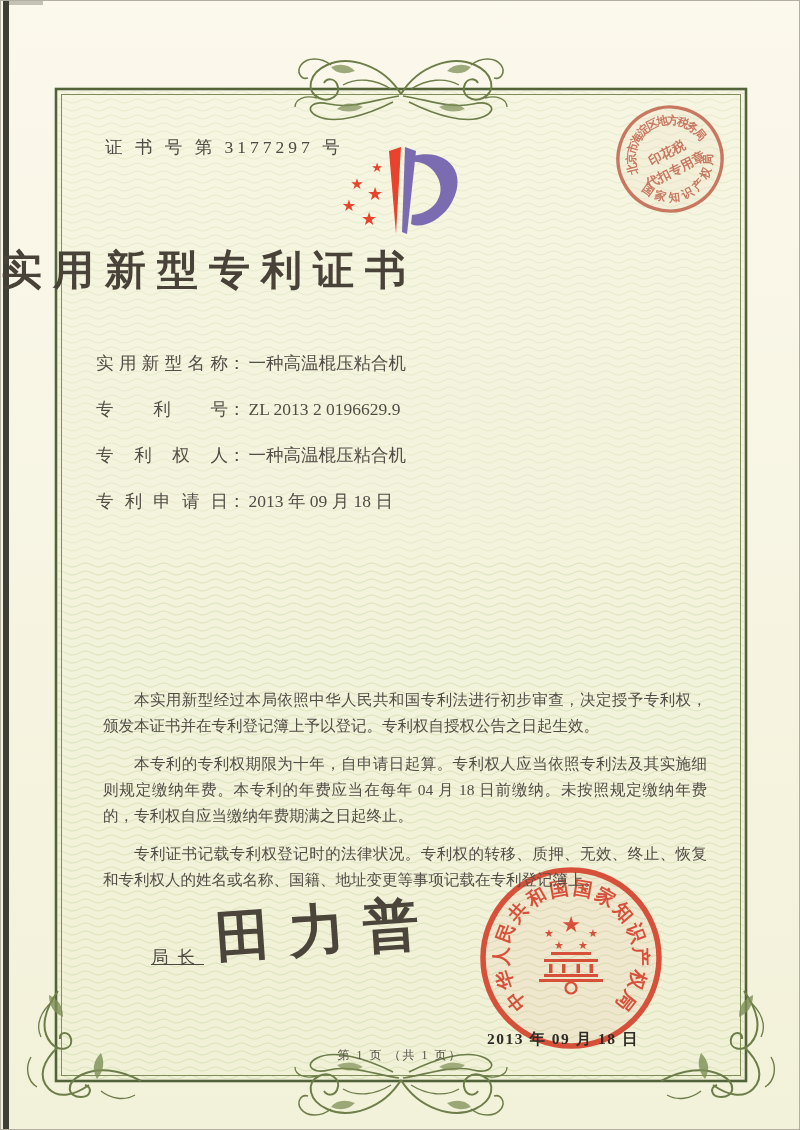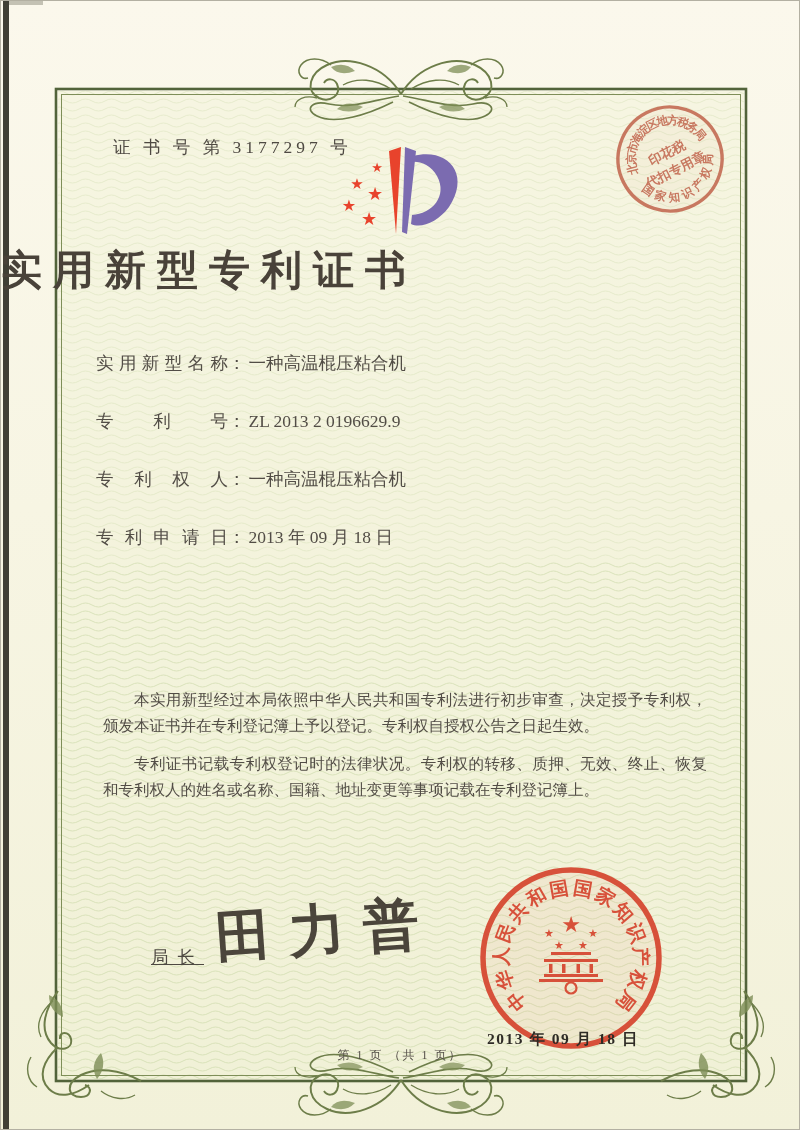--- a/index.html
+++ b/index.html
@@ -5,24 +5,24 @@
   html,body{margin:0;padding:0;background:#e8e6da;}
   .page{
     position:relative;width:800px;height:1130px;overflow:hidden;
     background:linear-gradient(180deg,#fbf8ec 0%,#f7f5e3 45%,#f2f1d9 100%);
     font-family:"Liberation Serif","DejaVu Serif",serif;color:#55504a;
     border:1px solid #b3b0a2;box-sizing:border-box;
   }
   .scan-bar{position:absolute;left:2px;top:0;width:6px;height:100%;background:#403f35;}
   .scan-corner{position:absolute;left:8px;top:0;width:34px;height:4px;background:#8d8b7c;opacity:.5;}
   svg.deco{position:absolute;left:0;top:0;width:800px;height:1130px;}
-  .certno{position:absolute;left:112px;top:134px;font-size:17.5px;letter-spacing:4px;color:#4e4942;}
+  .certno{position:absolute;left:104px;top:134px;font-size:17.5px;letter-spacing:4px;color:#4e4942;}
   .title{position:absolute;left:0;top:242px;width:100%;text-align:left;
          font-size:41px;font-weight:700;letter-spacing:11px;color:#494239;}
-  .fields{position:absolute;left:95px;top:350px;display:flex;flex-direction:column;gap:34px;
+  .fields{position:absolute;left:95px;top:350px;display:flex;flex-direction:column;gap:22px;
           font-size:17.5px;color:#524d46;}
   .frow{height:24px;}
   .flabel{display:inline-block;width:132px;text-align:justify;text-align-last:justify;vertical-align:top;}
   .fcolon{margin:0 3px 0 0;}
   .paras{position:absolute;left:90px;top:674px;width:628px;font-size:15.5px;line-height:26px;
          text-align:justify;color:#524d46;}
   .paras p{margin:12px;text-indent:2em;}
   .sig-role{position:absolute;left:150px;top:944px;font-size:17.5px;letter-spacing:9px;color:#4e4942;text-decoration:underline;}
   .sig-name{position:absolute;left:214px;top:892px;font-size:56px;letter-spacing:18px;color:#3d372e;
             transform:rotate(-4deg);font-weight:600;opacity:.92;white-space:nowrap;}
@@ -183,20 +183,21 @@
     <div class="frow">
       <span class="flabel">专利权人</span><span class="fcolon">：</span><span>一种高温棍压粘合机</span>
     </div>
     <div class="frow">
       <span class="flabel">专利申请日</span><span class="fcolon">：</span><span>2013 年 09 月 18 日</span>
     </div>
   </div>
 
   <div class="paras">
     <p>本实用新型经过本局依照中华人民共和国专利法进行初步审查，决定授予专利权，颁发本证书并在专利登记簿上予以登记。专利权自授权公告之日起生效。</p>
+    <p>本专利的专利权期限为十年，自申请日起算。专利权人应当依照专利法及其实施细则规定缴纳年费。本专利的年费应当在每年 04 月 18 日前缴纳。未按照规定缴纳年费的，专利权自应当缴纳年费期满之日起终止。</p>
     <p>专利证书记载专利权登记时的法律状况。专利权的转移、质押、无效、终止、恢复和专利权人的姓名或名称、国籍、地址变更等事项记载在专利登记簿上。</p>
   </div>
 
   <div class="sig-role">局长</div>
   <div class="sig-name">田力普</div>
 
   <div class="seal-date">2013 年 09 月 18 日</div>
 
   <div class="footer">第 1 页 （共 1 页）</div>
 

